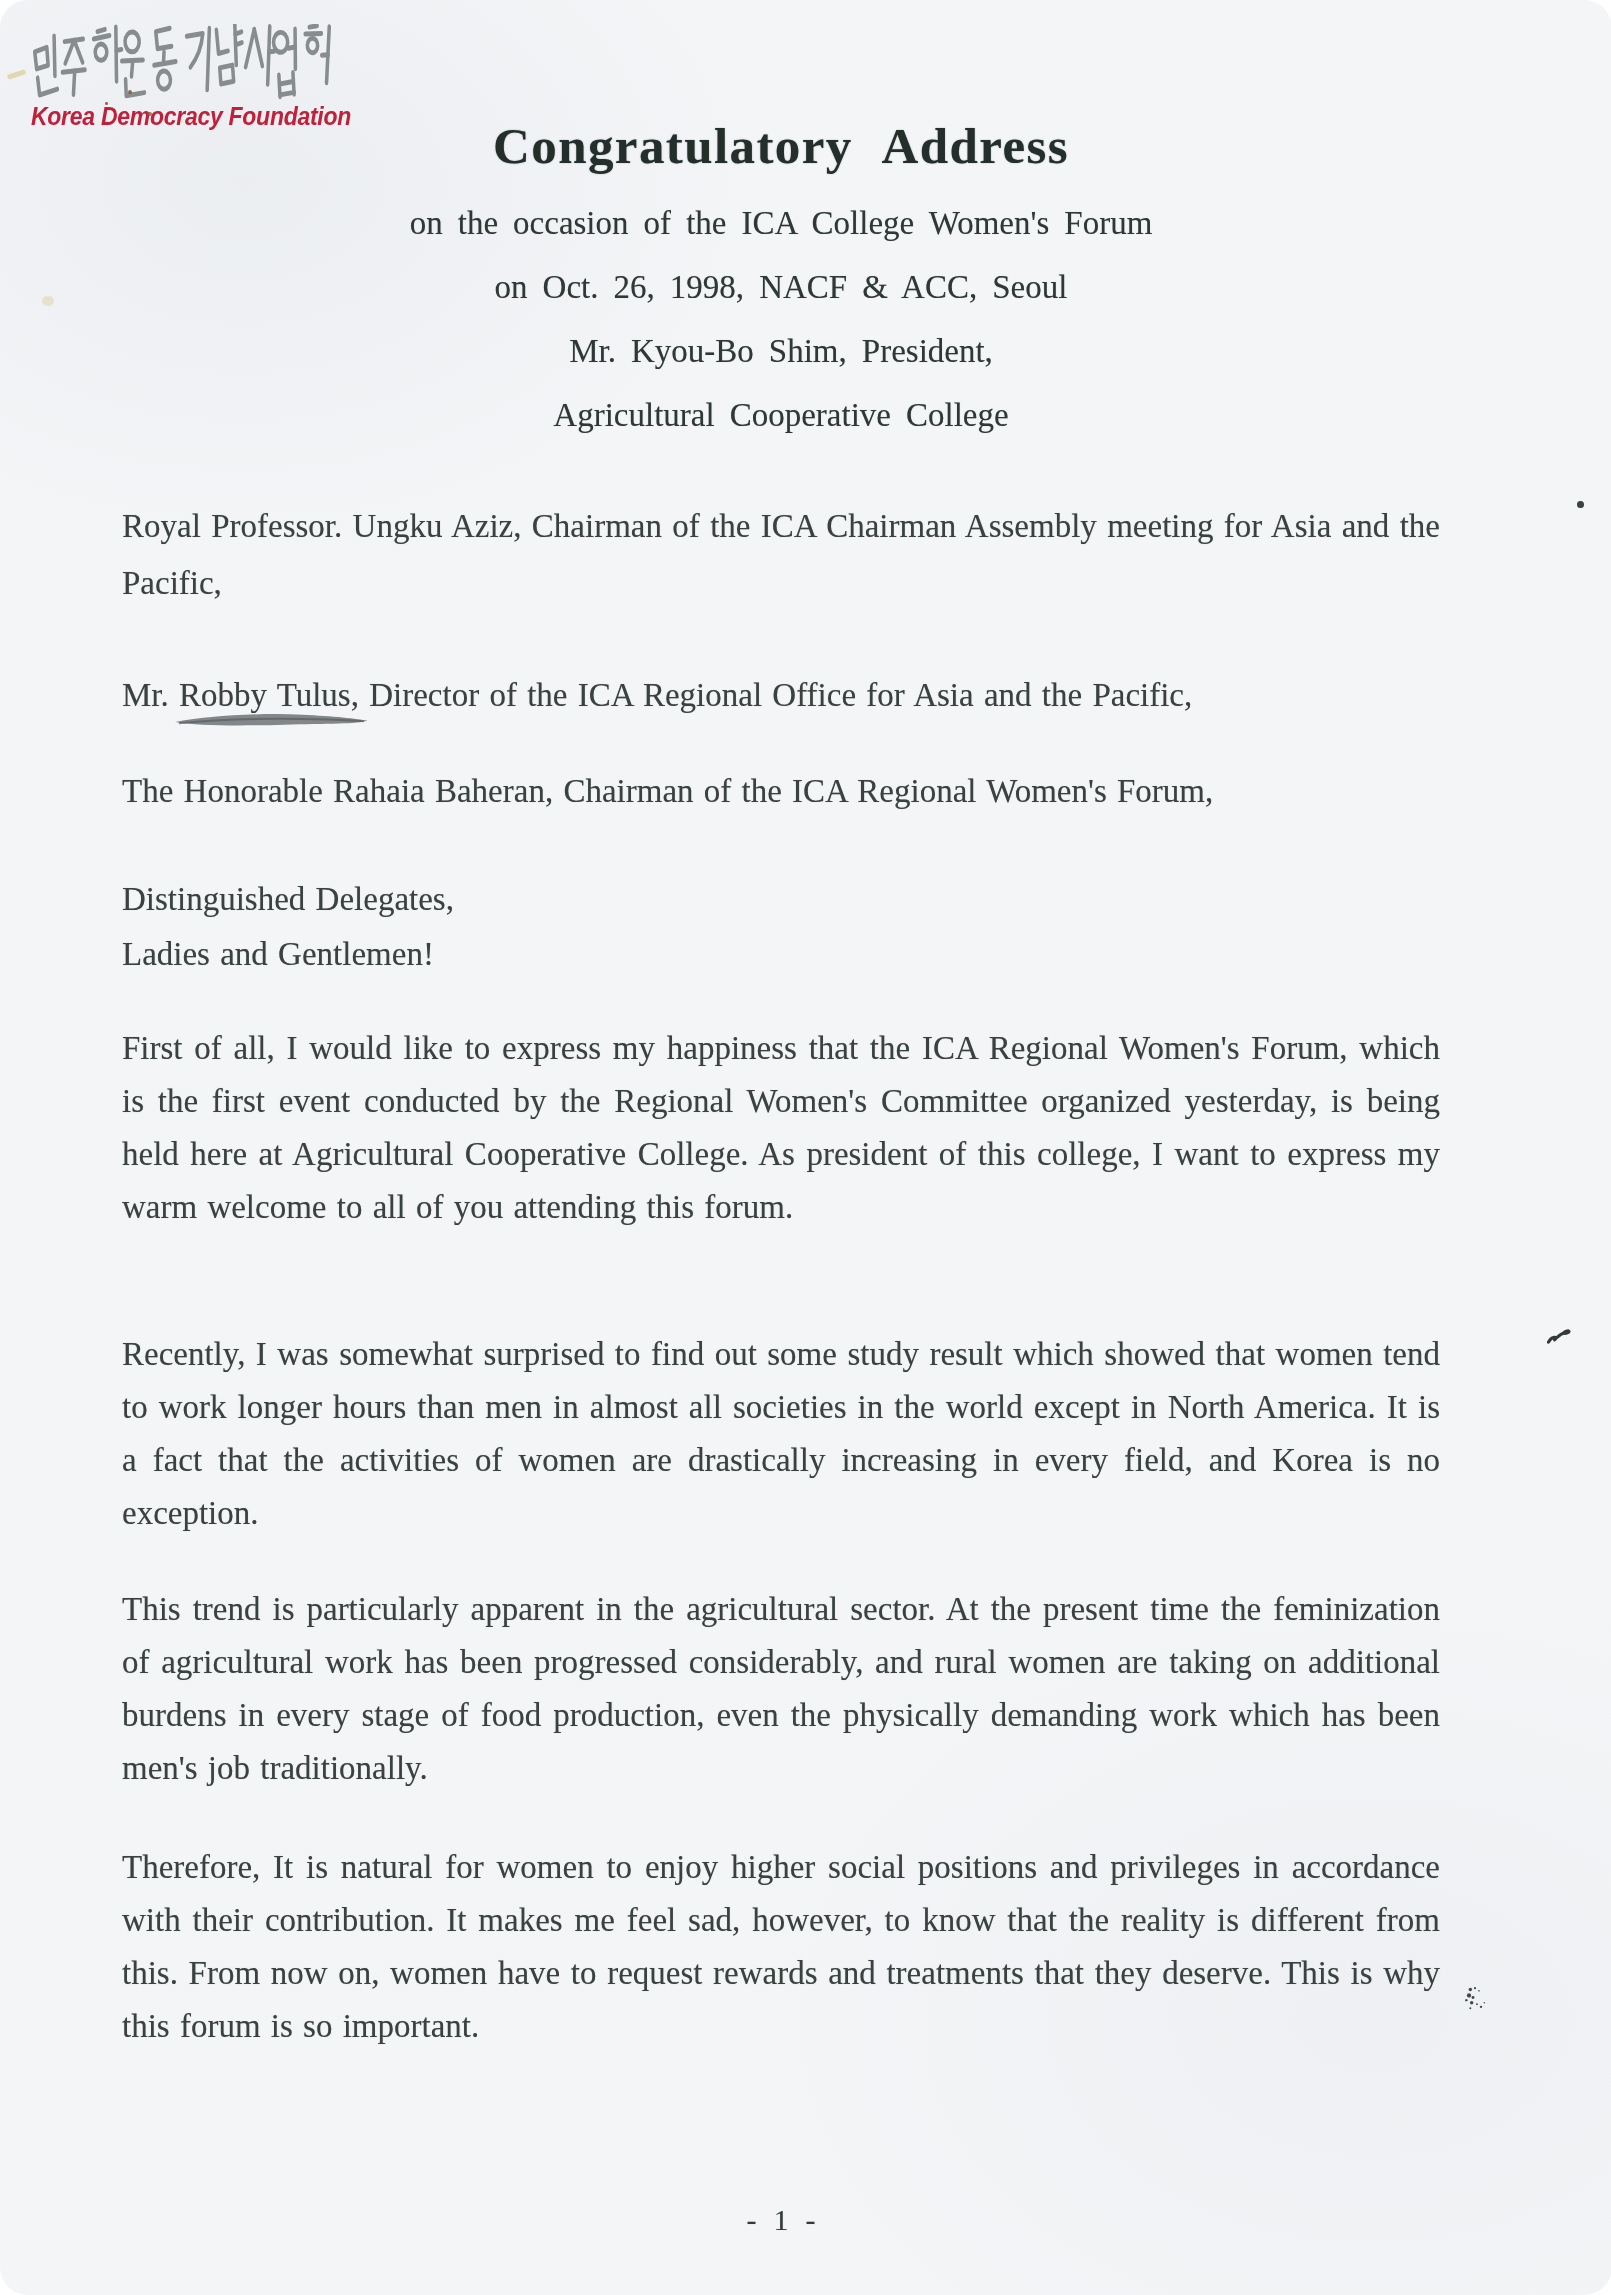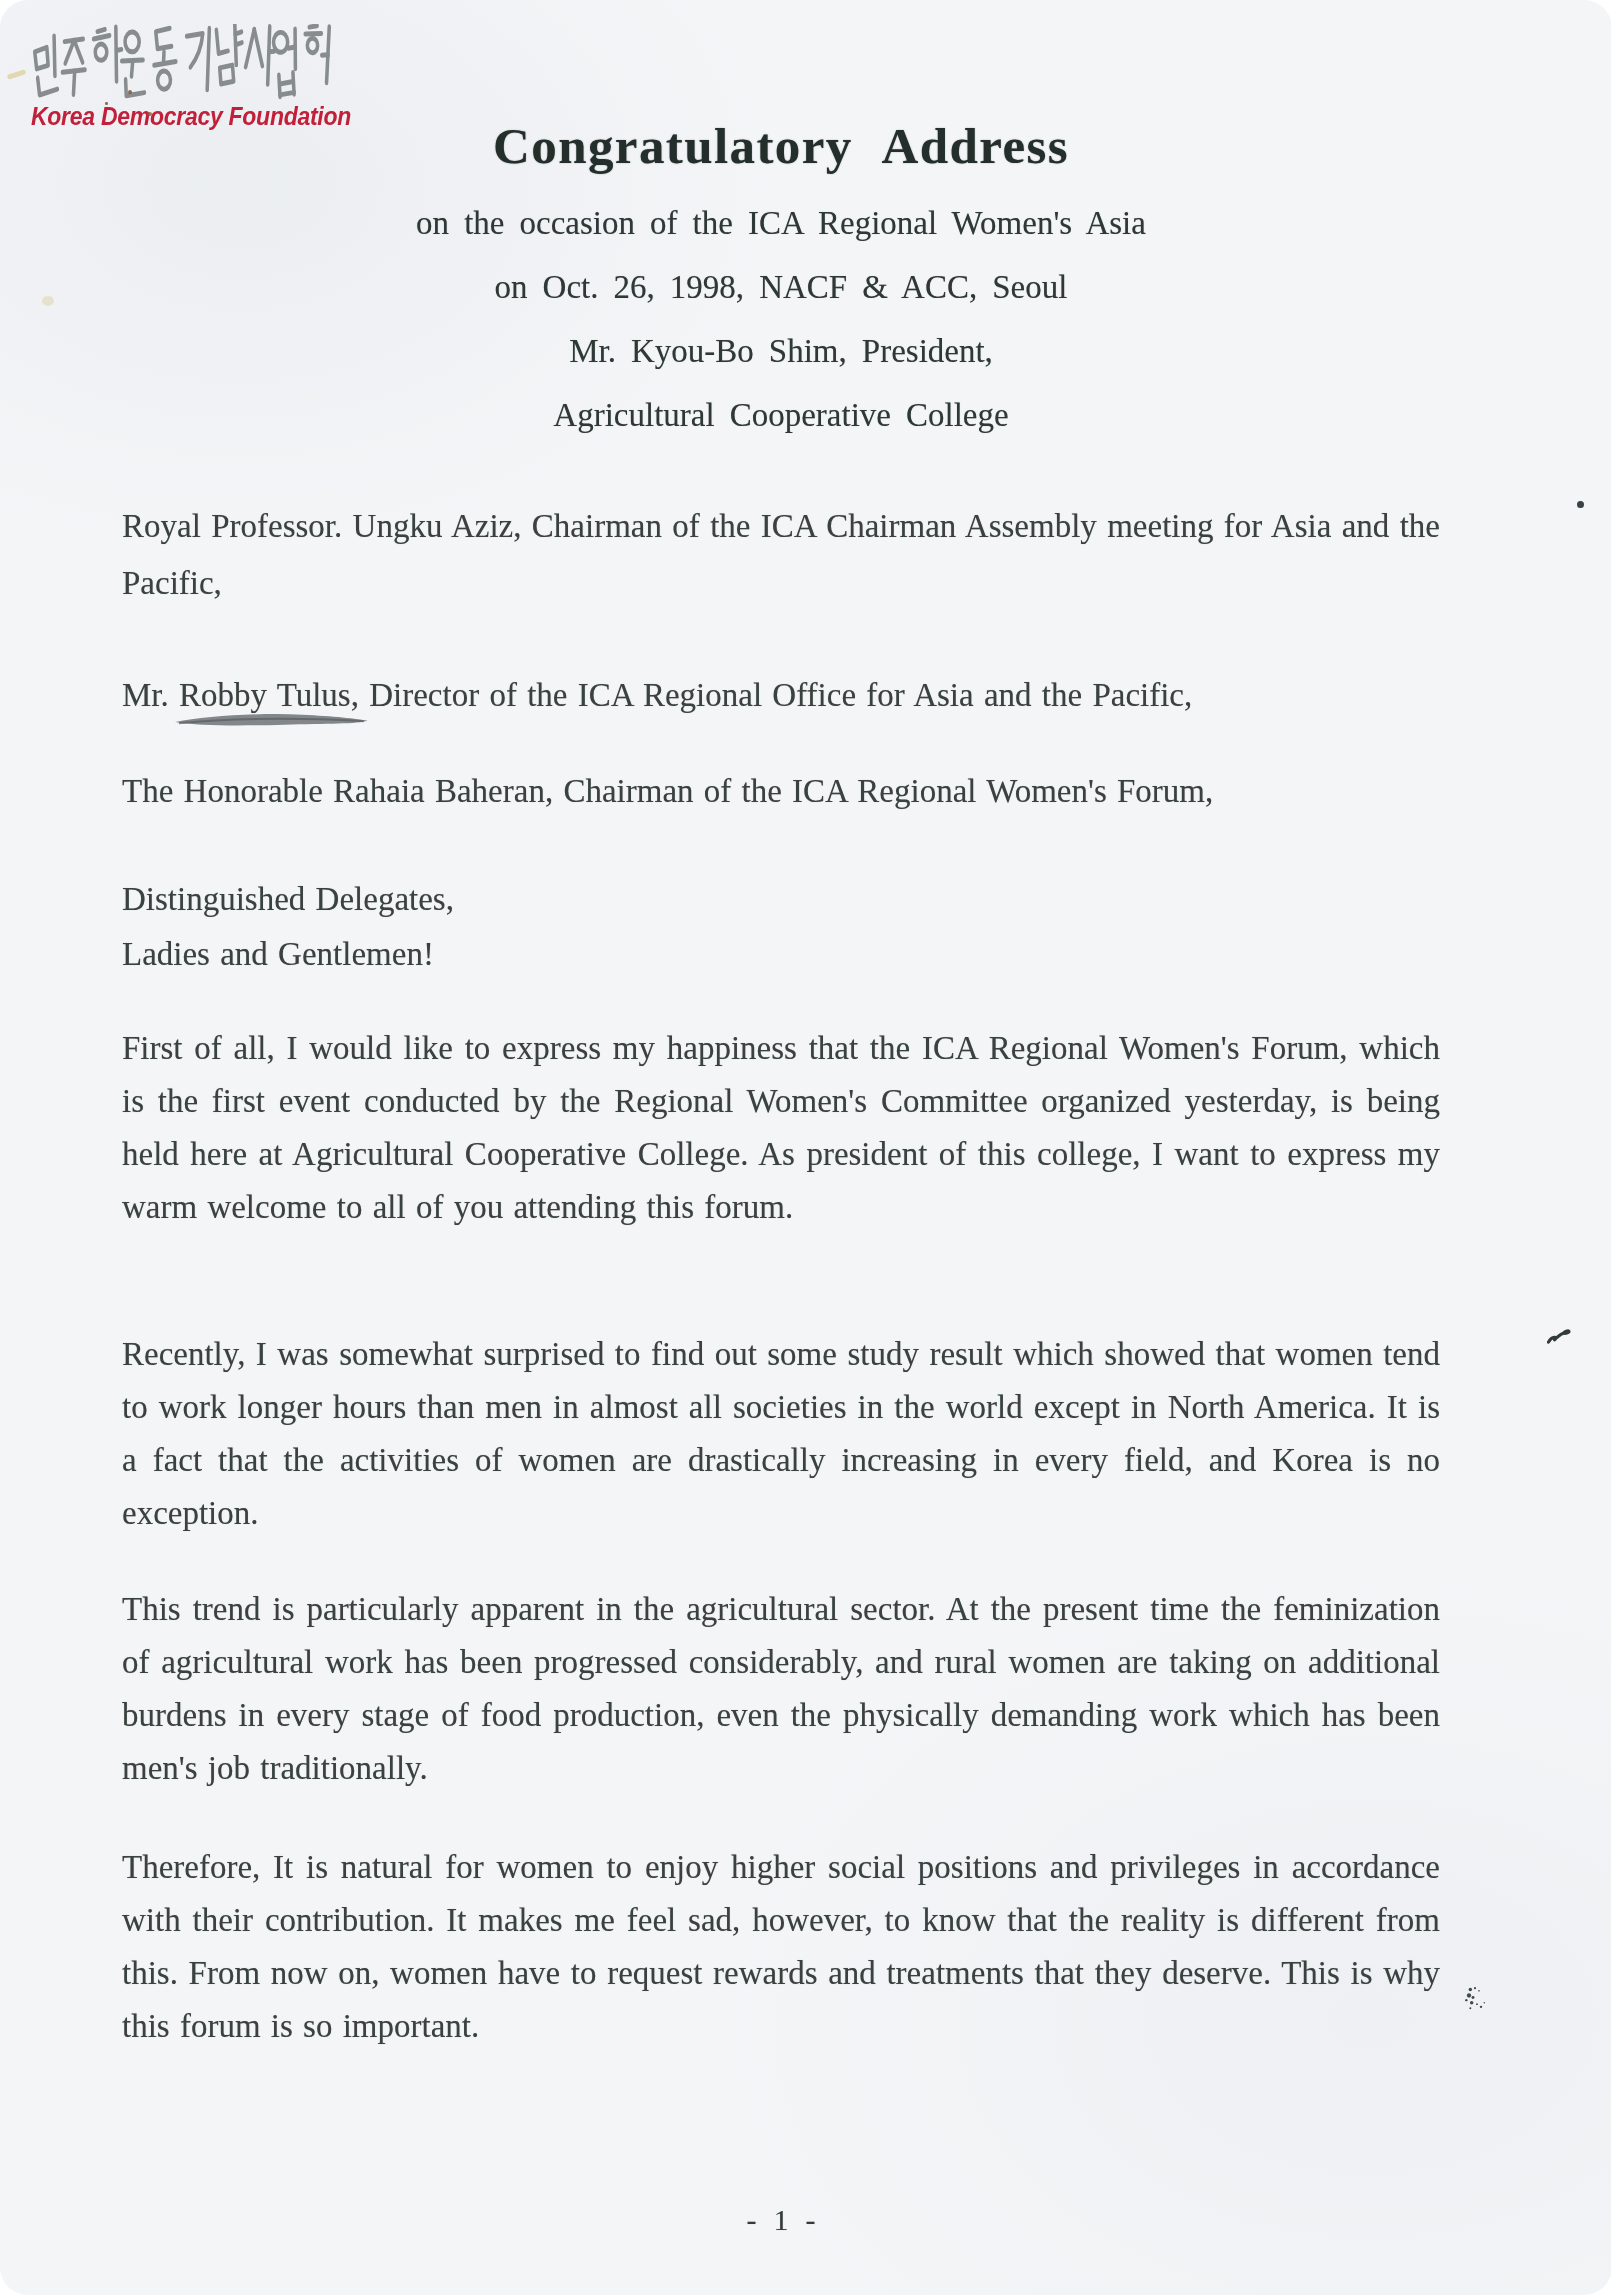--- a/index.html
+++ b/index.html
@@ -139,21 +139,21 @@
     <div class="logo-en">Korea Democracy Foundation</div>
     <span class="speck a"></span>
     <span class="speck b"></span>
     <span class="speck c"></span>
   </div>
 
   <div class="doc">
     <div class="title ink">Congratulatory Address</div>
 
     <div class="subtitle ink">
-      <div>on the occasion of the ICA Regional Women's Asia</div>
+      <div>on the occasion of the ICA College Women's Forum</div>
       <div>on Oct. 26, 1998, NACF &amp; ACC, Seoul</div>
       <div>Mr. Kyou-Bo Shim, President,</div>
       <div>Agricultural Cooperative College</div>
     </div>
 
     <div class="sal sal1 ink">Royal Professor. Ungku Aziz, Chairman of the ICA Chairman Assembly meeting for Asia and the Pacific,</div>
 
     <div class="sal sal2 ink"><span>Mr. </span><span class="uname"><span>Robby Tulus,</span><svg viewBox="0 0 320 30" preserveAspectRatio="none">
           <path d="M2,18 C50,9 140,4 210,7 C260,9 300,13 316,16 C300,21 250,20 180,22 C110,24 40,24 2,18 Z" fill="#666c6e" opacity="0.8"></path>
           <path d="M8,20 C60,15 150,12 240,14 C270,15 295,16 310,17" stroke="#575d5f" stroke-width="3" fill="none" opacity="0.7"></path>

